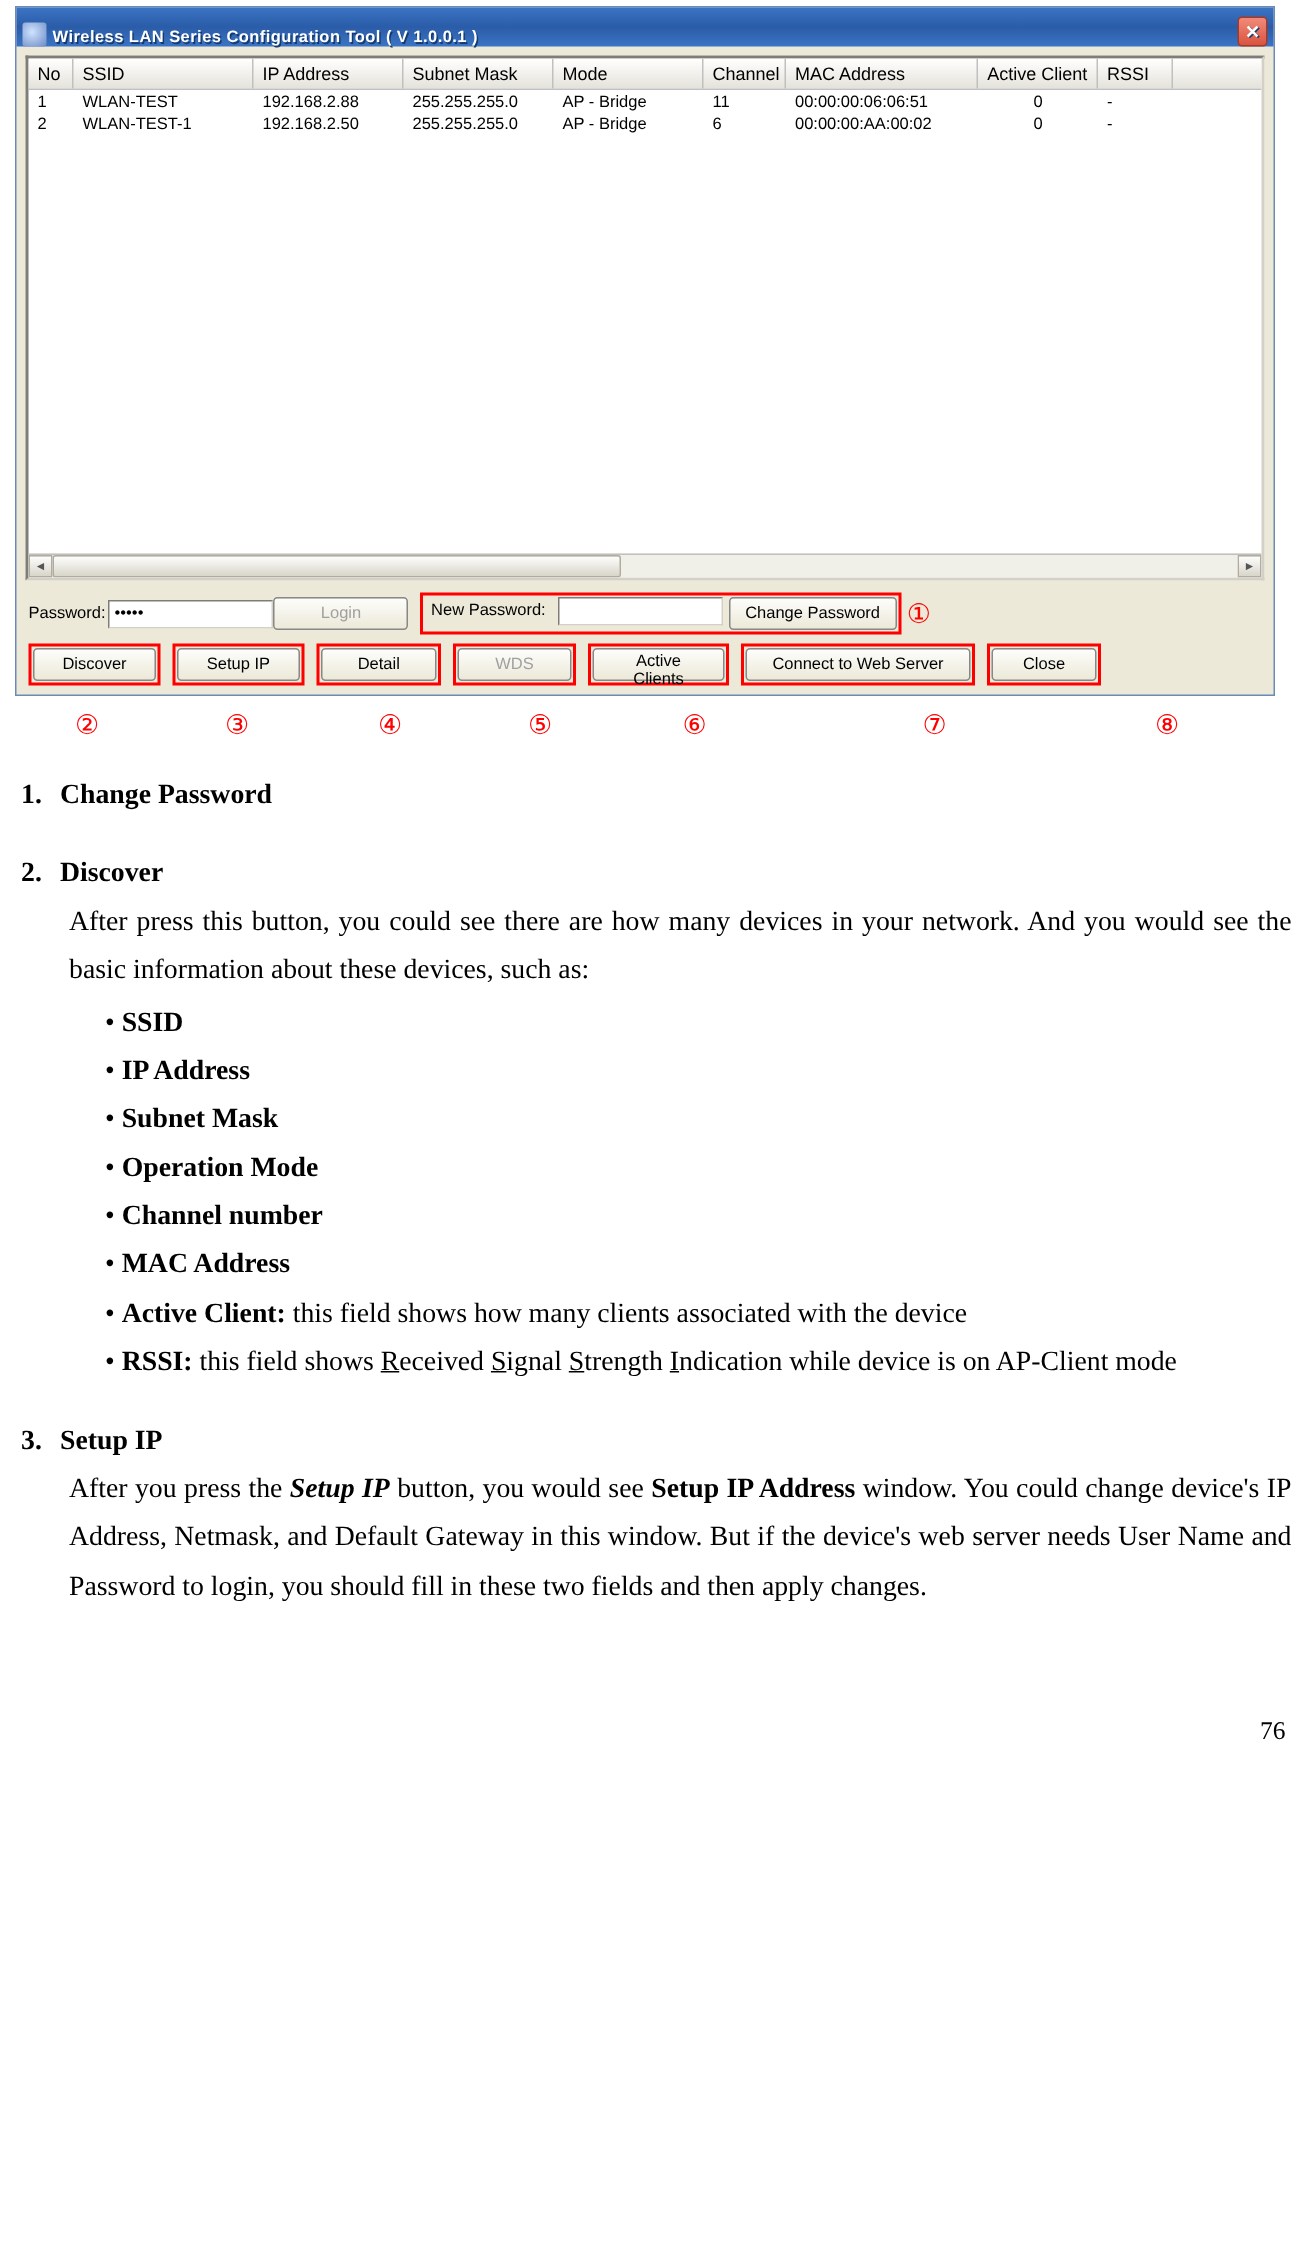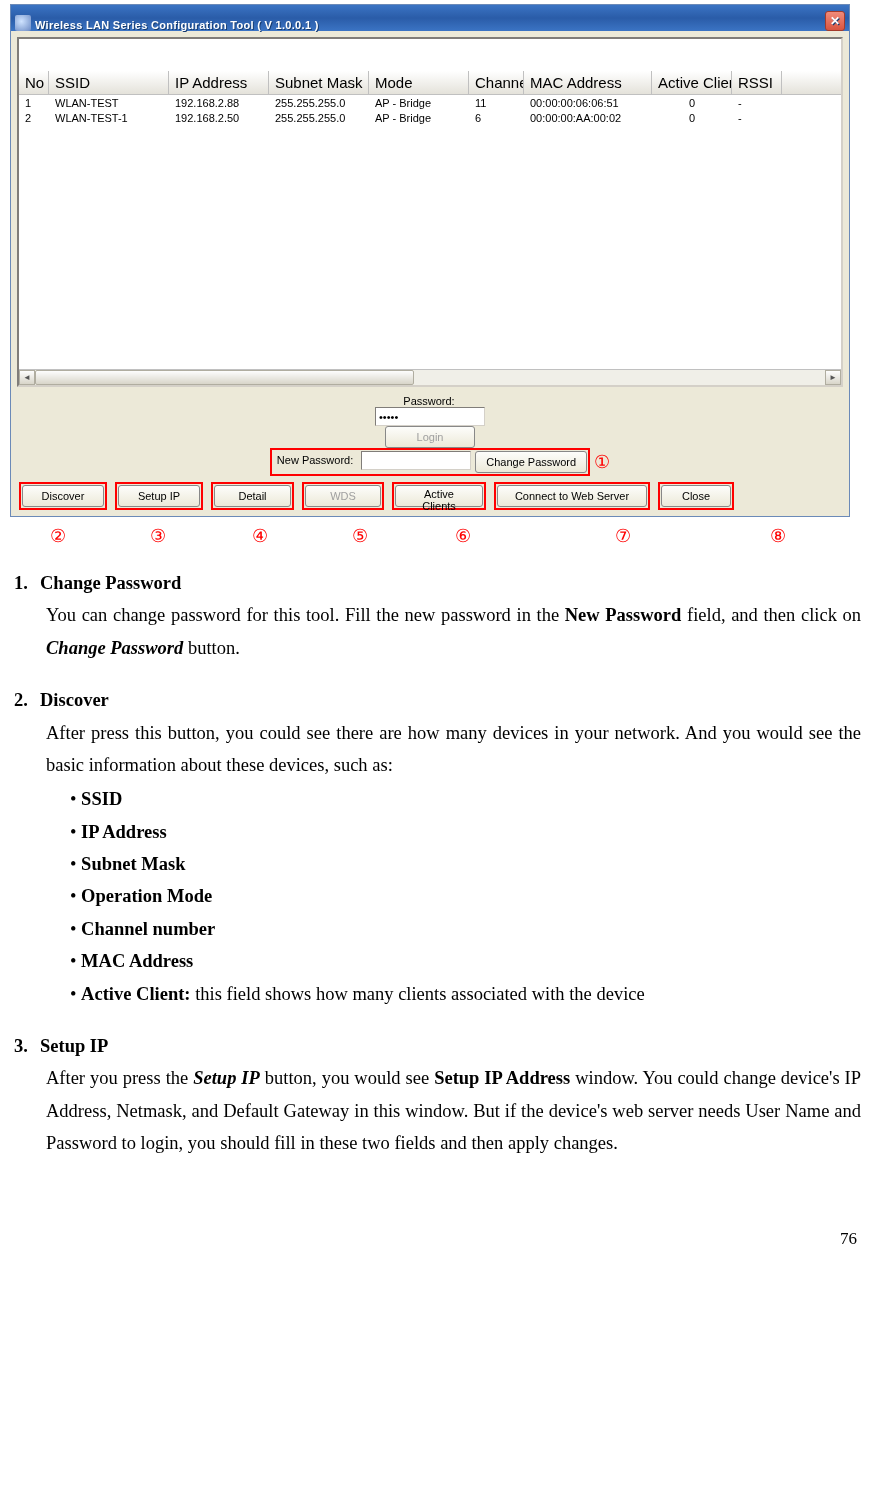--- a/index.html
+++ b/index.html
@@ -48,23 +48,22 @@
       height: 350px;
       display: flex;
       flex-direction: column;
       overflow: hidden;
     }
     .grid-header {
       display: flex;
       background: linear-gradient(to bottom, #fff, #e4e2da);
       border-bottom: 1px solid #c0c0c0;
       font-family: Tahoma, sans-serif;
-      font-size: 15px;
+      font-size: 12px;
       flex-shrink: 0;
-      margin-top: 32px;
     }
     .grid-header > div {
       padding: 3px 6px;
       border-right: 1px solid #c0c0c0;
       white-space: nowrap;
       overflow: hidden;
     }
     .grid-body {
       flex: 1;
       font-family: Tahoma, sans-serif;
@@ -123,21 +122,20 @@
       padding: 2px 8px 6px 8px;
       font-family: Tahoma, sans-serif;
       font-size: 11px;
     }
     .pw-row {
       display: flex;
       align-items: center;
       gap: 0;
       margin-bottom: 6px;
       position: relative;
-      flex-direction: column;
     }
     .pw-row label { margin-right: 2px; }
     .pw-row input[type="password"], .pw-row input[type="text"] {
       border: 1px inset #d4d0c8;
       background: #fff;
       height: 19px;
       padding: 0 3px;
       font-family: Tahoma, sans-serif;
       font-size: 11px;
     }
@@ -298,36 +296,34 @@
   <span style="left:352px">⑤</span>
   <span style="left:455px">⑥</span>
   <span style="left:615px">⑦</span>
   <span style="left:770px">⑧</span>
 </div>
 
 <div class="doc">
   <ol class="main">
     <li>
       <span class="num">1.</span><span class="head">Change Password</span>
-      <div class="body-text">
-        <span>You can change password for this tool. Fill the new password in the </span><span class="b">New Password</span><span> field, and then click on </span><span class="bi">Change Password</span><span> button.</span>
-      </div>
     </li>
 
     <li>
       <span class="num">2.</span><span class="head">Discover</span>
       <div class="body-text">After press this button, you could see there are how many devices in your network. And you would see the basic information about these devices, such as:</div>
       <ul class="bullets">
         <li><span class="b">SSID</span></li>
         <li><span class="b">IP Address</span></li>
         <li><span class="b">Subnet Mask</span></li>
         <li><span class="b">Operation Mode</span></li>
         <li><span class="b">Channel number</span></li>
         <li><span class="b">MAC Address</span></li>
         <li><span class="b">Active Client:</span><span> this field shows how many clients associated with the device</span></li>
+        <li><span class="b">RSSI:</span><span> this field shows </span><span class="u">R</span><span>eceived </span><span class="u">S</span><span>ignal </span><span class="u">S</span><span>trength </span><span class="u">I</span><span>ndication while device is on AP-Client mode</span></li>
       </ul>
     </li>
 
     <li>
       <span class="num">3.</span><span class="head">Setup IP</span>
       <div class="body-text">
         <span>After you press the </span><span class="bi">Setup IP</span><span> button, you would see </span><span class="b">Setup IP Address</span><span> window. You could change device's IP Address, Netmask, and Default Gateway in this window. But if the device's web server needs User Name and Password to login, you should fill in these two fields and then apply changes.</span>
       </div>
     </li>
   </ol>

